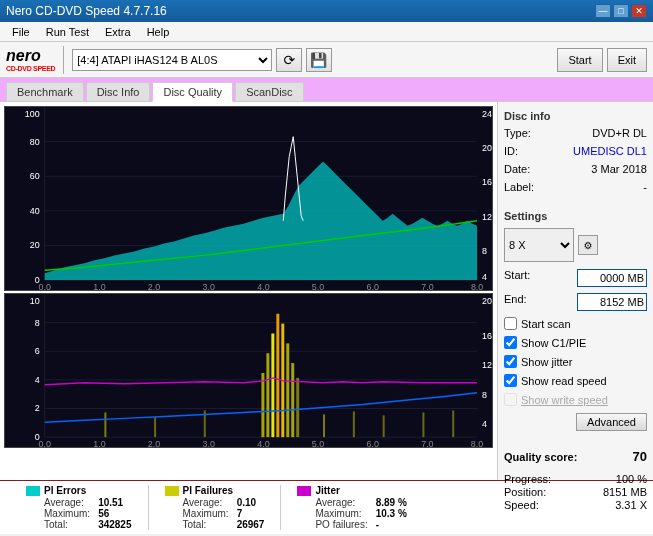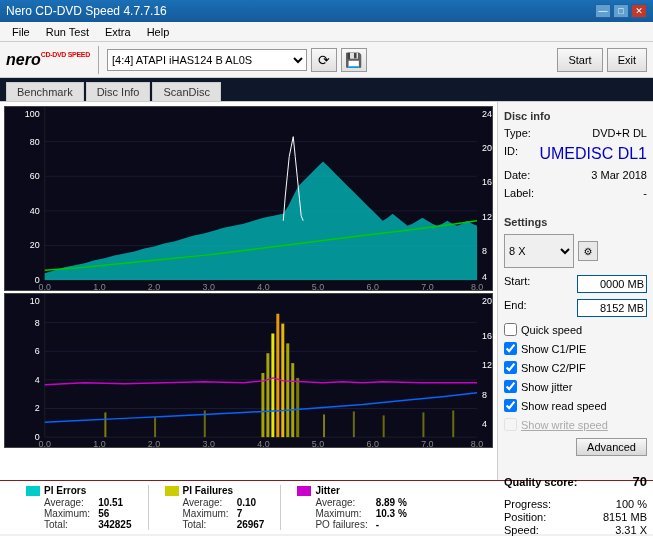--- a/index.html
+++ b/index.html
@@ -17,40 +17,40 @@
     .menubar-item { padding: 2px 8px; cursor: pointer; }
     
     
     .toolbar { background: #f5f5f5; height: 36px; display: flex; align-items: center; padding: 2px 6px; border-bottom: 1px solid #ccc; gap: 4px; }
     .toolbar-logo { display: flex; align-items: center; }
     .toolbar-select { height: 22px; width: 200px; font-size: 11px; border: 1px solid #999; background: white; }
     .toolbar-btn { height: 24px; padding: 0 10px; font-size: 11px; background: linear-gradient(to bottom, #f8f8f8, #e0e0e0); border: 1px solid #999; cursor: pointer; }
     .toolbar-icon-btn { width: 26px; height: 24px; background: linear-gradient(to bottom, #f8f8f8, #e0e0e0); border: 1px solid #999; cursor: pointer; display: flex; align-items: center; justify-content: center; font-size: 14px; }
     
     
-    .tabs { background: #0f172a; height: 24px; display: flex; align-items: flex-end; padding: 0 6px; border-bottom: 1px solid #ccc; }
+    .tabs { background: #f0abfc; height: 24px; display: flex; align-items: flex-end; padding: 0 6px; border-bottom: 1px solid #ccc; }
     .tab { padding: 3px 10px; border: 1px solid #ccc; border-bottom: none; background: #e0e0e0; cursor: pointer; font-size: 11px; margin-right: 2px; color: #333; }
     .tab.active { background: white; border-bottom: 1px solid white; margin-bottom: -1px; font-weight: normal; }
     
     
     .main { display: flex; height: 378px; }
     
     
     .chart-area { flex: 1; background: white; padding: 4px; display: flex; flex-direction: column; gap: 2px; border-right: 1px solid #ccc; }
     
     
     .chart-container { position: relative; background: #1a1a2e; border: 1px solid #444; }
     .chart-top { height: 185px; }
     .chart-bottom { height: 155px; }
     
     
     .sidebar { width: 155px; background: #f5f5f5; padding: 6px; display: flex; flex-direction: column; gap: 4px; }
     .sidebar-section { font-weight: bold; font-size: 11px; color: #333; margin-top: 2px; }
     .sidebar-row { display: flex; justify-content: space-between; font-size: 11px; margin: 1px 0; }
-    .sidebar-val { color: #0000cc; font-size: 16px; }
+    .sidebar-val { color: #0000cc; font-size: 11px; }
     .sidebar-val2 { font-size: 11px; }
     
     .settings-row { display: flex; align-items: center; gap: 4px; margin: 2px 0; }
     .settings-select { height: 34px; width: 70px; font-size: 11px; border: 1px solid #999; }
     .settings-icon { width: 20px; height: 20px; background: #e8e8e8; border: 1px solid #999; display: flex; align-items: center; justify-content: center; cursor: pointer; font-size: 10px; }
     
     .input-field { height: 18px; width: 70px; border: 1px solid #0055aa; font-size: 11px; padding: 0 2px; text-align: right; background: white; }
     
     .checkbox-row { display: flex; align-items: center; gap: 4px; font-size: 11px; margin: 1px 0; }
     .checkbox-row input[type=checkbox] { margin: 0; }
@@ -90,39 +90,40 @@
 
 <div class="menubar">
   <div class="menubar-item">File</div>
   <div class="menubar-item">Run Test</div>
   <div class="menubar-item">Extra</div>
   <div class="menubar-item">Help</div>
 </div>
 
 <div class="toolbar">
   <div class="toolbar-logo">
-    <div style="display:flex;flex-direction:row;align-items:flex-start;">
+    <div style="display:flex;flex-direction:column;align-items:flex-start;">
       <span style="font-size:16px;font-weight:bold;font-style:italic;color:#000;line-height:1.1;">nero</span>
       <span style="font-size:7px;color:#e00;font-weight:bold;letter-spacing:-0.3px;line-height:1;">CD-DVD SPEED</span>
     </div>
   </div>
   <div style="width:1px;height:28px;background:#aaa;margin:0 4px;"></div>
   <select class="toolbar-select">
     <option>[4:4]  ATAPI iHAS124  B AL0S</option>
   </select>
   <div class="toolbar-icon-btn">⟳</div>
   <div class="toolbar-icon-btn">💾</div>
   <div style="flex:1;"></div>
   <button class="toolbar-btn">Start</button>
   <button class="toolbar-btn">Exit</button>
 </div>
 
 <div class="tabs">
   <div class="tab">Benchmark</div>
   <div class="tab">Disc Info</div>
+  <div class="tab active">Disc Quality</div>
   <div class="tab">ScanDisc</div>
 </div>
 
 <div class="main">
 
   <div class="chart-area">
 
     <div class="chart-container chart-top">
       <svg width="100%" height="100%" viewBox="0 0 490 185" preserveAspectRatio="none">
 
@@ -261,29 +262,25 @@
       <span>Start:</span>
       <input class="input-field" type="text" value="0000 MB" style="">
     </div>
     <div class="sidebar-row">
       <span>End:</span>
       <input class="input-field" type="text" value="8152 MB" style="">
     </div>
 
     <div class="checkbox-row">
       <input type="checkbox" style="">
-      <label>Quick speed</label>
+      <label>Start scan</label>
     </div>
     <div class="checkbox-row">
       <input type="checkbox" checked="" style="">
       <label>Show C1/PIE</label>
-    </div>
-    <div class="checkbox-row">
-      <input type="checkbox" checked="" style="">
-      <label>Show C2/PIF</label>
     </div>
     <div class="checkbox-row">
       <input type="checkbox" checked="" style="">
       <label>Show jitter</label>
     </div>
     <div class="checkbox-row">
       <input type="checkbox" checked="" style="">
       <label>Show read speed</label>
     </div>
     <div class="checkbox-row">

